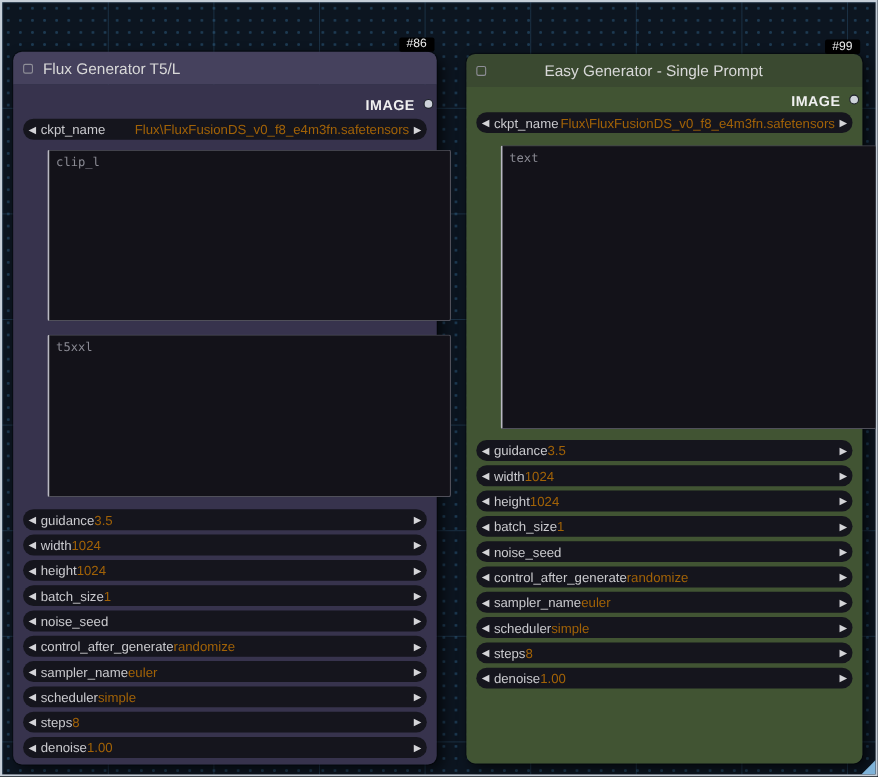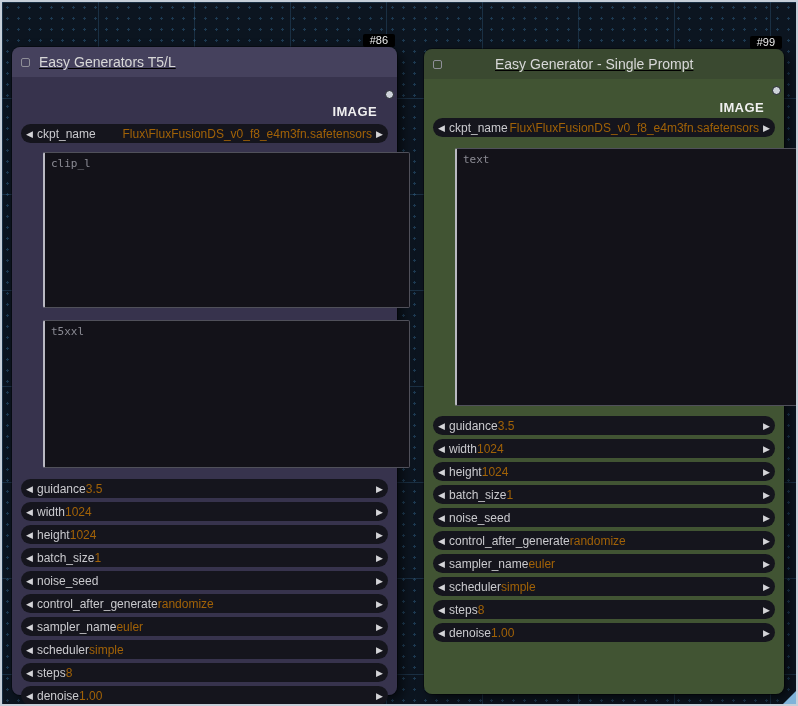--- a/index.html
+++ b/index.html
@@ -16,27 +16,27 @@
     background-size: 96px 96px, 96px 96px, 11px 11px;
   }
 
   .group-title {
     position:absolute; left:8px; top:5px; width:393px; height:28px;
     background:#0a0f17; color:#3f6f9e; font-size:21px; line-height:28px;
     padding-left:5px; white-space:nowrap; overflow:hidden;
   }
 
   .node { position:absolute; border-radius:8px;
-    box-shadow:5px 5px 12px rgba(0,0,0,.6), 0 0 0 1px rgba(0,0,0,.35);text-decoration:underline; }
+    box-shadow:5px 5px 12px rgba(0,0,0,.6), 0 0 0 1px rgba(0,0,0,.35); }
   .node-header { height:30px; border-radius:8px 8px 0 0; display:flex; align-items:center;
     padding:0 9px; color:#d8d8d8; font-size:14px; }
   .collapse-box { width:9px; height:9px; border:1px solid #8f8f98; border-radius:2px;
     margin-right:9px; flex:0 0 auto; }
   .node-body { position:absolute; top:30px; left:0; right:0; bottom:0;
-    border-radius:0 0 8px 8px; padding:16px 9px; }
+    border-radius:0 0 8px 8px; padding:0 9px; }
 
   .node1 .node-header { background:#45415d; }
   .node1 .node-body   { background:#37334d; }
   .node2 .node-header { background:#3a4930;gap:44px; }
   .node2 .node-body   { background:#415433; }
 
   .node-badge { position:absolute; top:-13px; right:2px; background:#000; color:#ececec;
     font-size:11px; line-height:13px; padding:0 7px; border-radius:2px; }
 
   .output-row { display:flex; justify-content:flex-end; align-items:center;
@@ -82,21 +82,21 @@
 </head>
 <body>
 
 <div class="viewport">
 
 
   <div class="node node1" style="left:10px; top:45px; width:385px; height:648px;">
     <div class="node-badge">#86</div>
     <div class="node-header">
       <span class="collapse-box"></span>
-      <span>Easy Generators T5/L</span>
+      <span>Flux Generator T5/L</span>
     </div>
     <div class="node-body">
       <div class="output-row">
         <span>IMAGE</span>
       </div>
       <span class="output-dot"></span>
 
       <div class="widget combo ckpt-row">
         <span class="arrow left">◀</span>
         <span class="w-label">ckpt_name</span>

